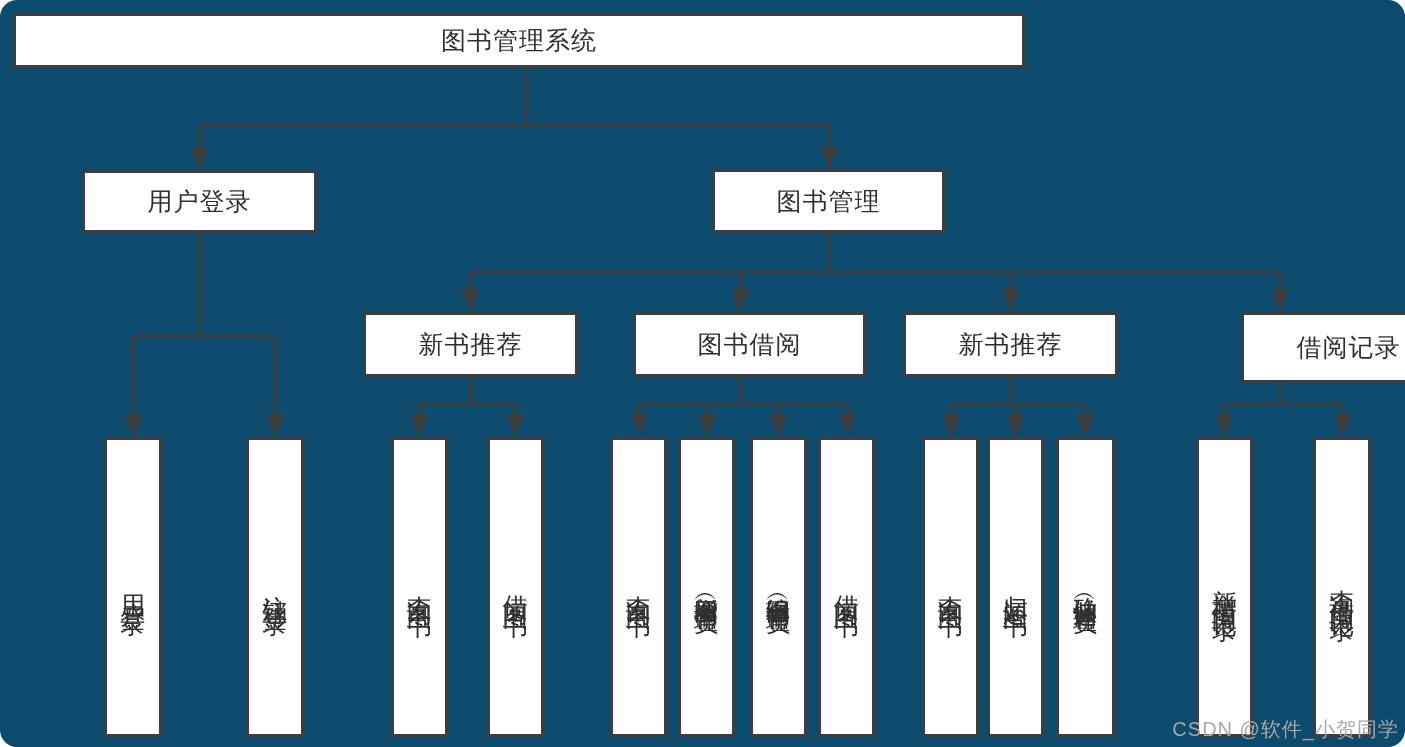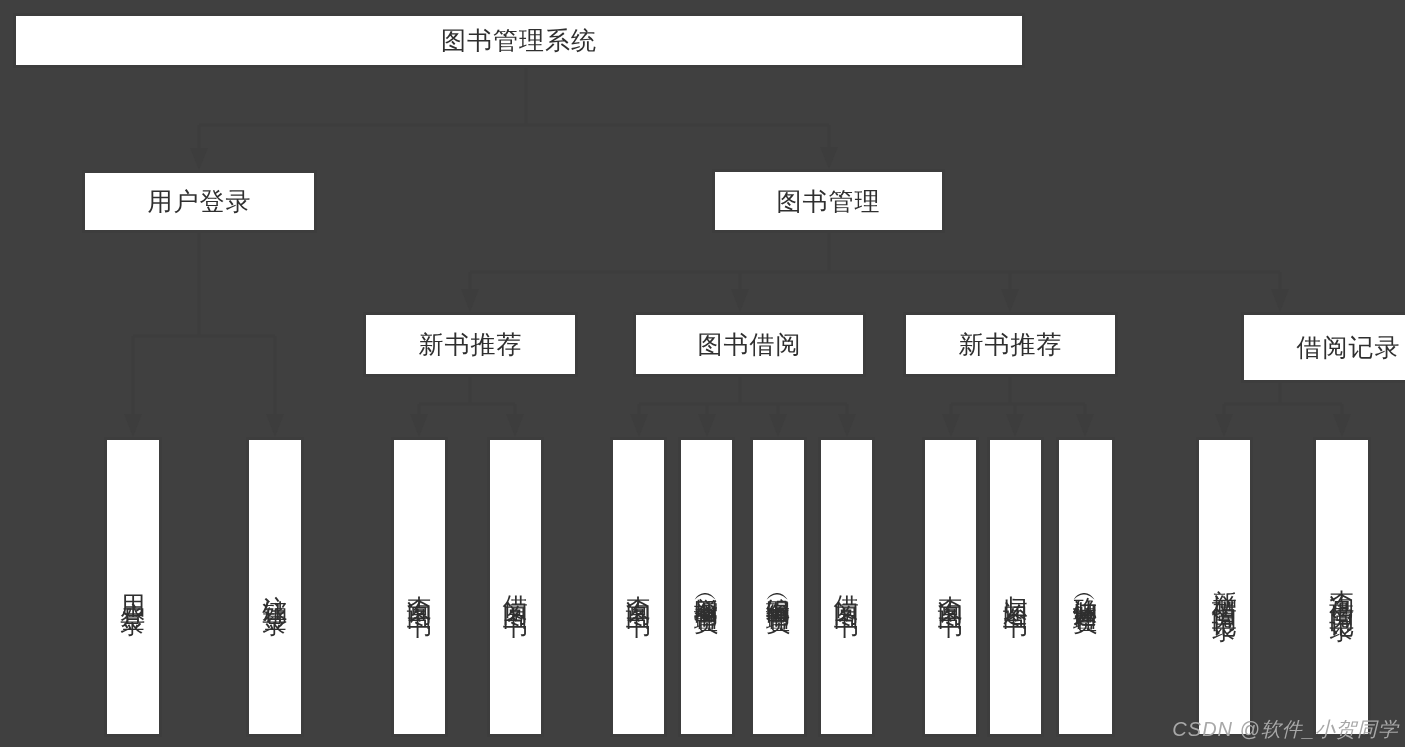--- a/index.html
+++ b/index.html
@@ -1,35 +1,35 @@
 <!DOCTYPE html>
 <html><head>
 <meta charset="utf-8">
 <style>
   html,body{margin:0;padding:0;background:#ffffff;}
   .canvas{
-    position:relative;width:1405px;height:747px;background:#404040;
-    font-family:"Liberation Sans","DejaVu Sans",sans-serif;color:#2f2f2f;overflow:hidden;
+    position:relative;width:1405px;height:747px;background:#0c4a6e;
+    font-family:"Liberation Sans","DejaVu Sans",sans-serif;color:#2f2f2f;overflow:hidden;border-radius:17px;
   }
   svg.connectors{position:absolute;left:0;top:0;}
   .ln{fill:none;stroke:#3d3d3d;stroke-width:3;}
   .arrow{fill:#3d3d3d;stroke:none;}
   .node{
     position:absolute;border:3px solid #3d3d3d;background:#ffffff;
     display:flex;align-items:center;justify-content:center;box-sizing:border-box;
   }
   .hlabel{font-size:25px;letter-spacing:1px;white-space:nowrap;color:#2f2f2f;}
   .vlabel{
     writing-mode:vertical-rl;text-orientation:mixed;
     font-size:25px;letter-spacing:6px;line-height:1.05;color:#2f2f2f;
   }
   .leaf.tight .vlabel{font-size:24px;letter-spacing:2px;}
   .watermark{
     position:absolute;right:6px;bottom:4px;font-size:20px;color:#a8a8a8;
-    letter-spacing:1px;z-index:5;white-space:nowrap;font-style:italic;
+    letter-spacing:1px;z-index:5;white-space:nowrap;
   }
 </style>
 </head>
 <body>
 
 <div class="canvas">
 
   <svg class="connectors" width="1405" height="747" viewBox="0 0 1405 747">
     <g>
       <path class="ln" d="M526 68 V125 M199 125 H829 M199 125 V151 M829 125 V150"></path>

